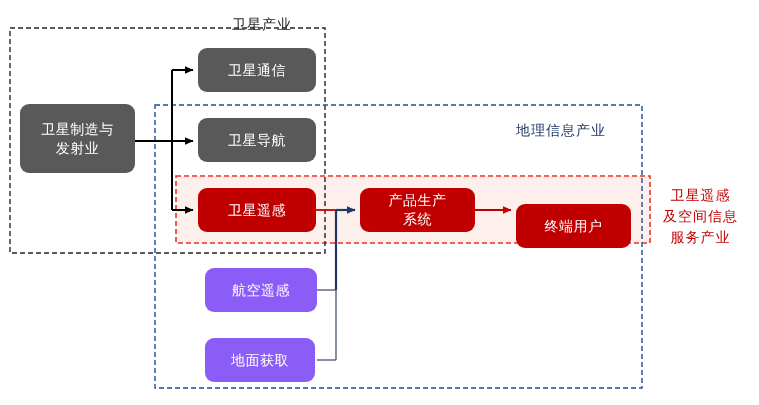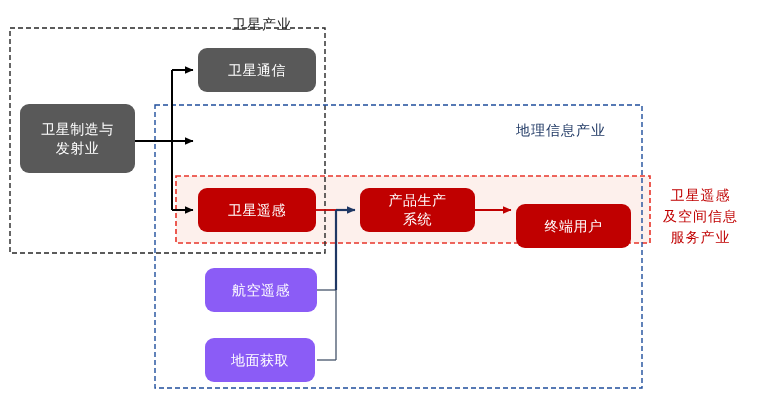--- a/index.html
+++ b/index.html
@@ -98,20 +98,23 @@
 
   <div class="node-box node-gray" style="left:20px; top:104px; width:115px; height:69px;">
     <span style="white-space:pre-line;">卫星制造与
 发射业</span>
   </div>
 
   <div class="node-box node-gray" style="left:198px; top:48px; width:118px; height:44px;">
     <span style="white-space:pre-line;">卫星通信</span>
   </div>
 
+  <div class="node-box node-gray" style="left:198px; top:118px; width:118px; height:44px;">
+    <span style="white-space:pre-line;">卫星导航</span>
+  </div>
 
   <div class="node-box node-red" style="left:198px; top:188px; width:118px; height:44px;">
     <span style="white-space:pre-line;">卫星遥感</span>
   </div>
 
   <div class="node-box node-red" style="left:360px; top:188px; width:115px; height:44px;text-align:center;">
     <span style="white-space:pre-line;">产品生产
 系统</span>
   </div>
 

